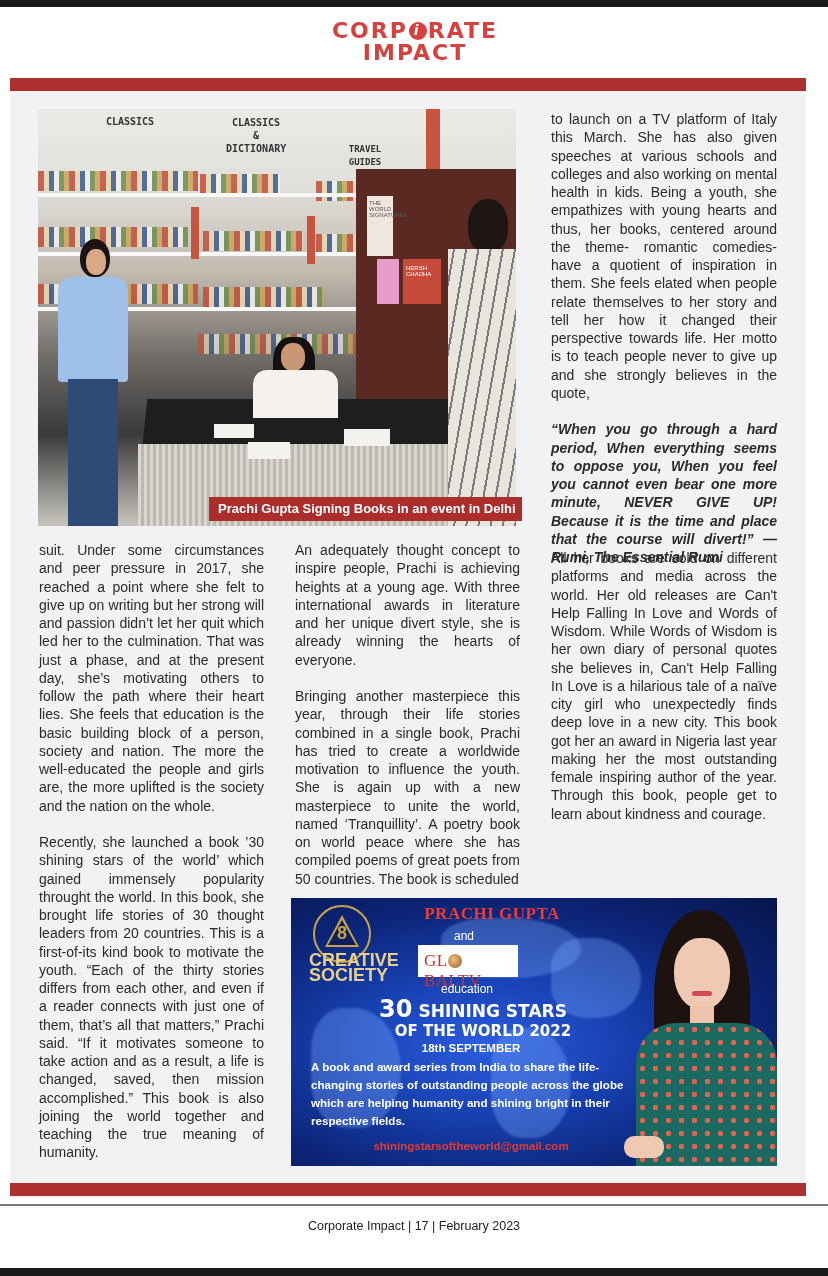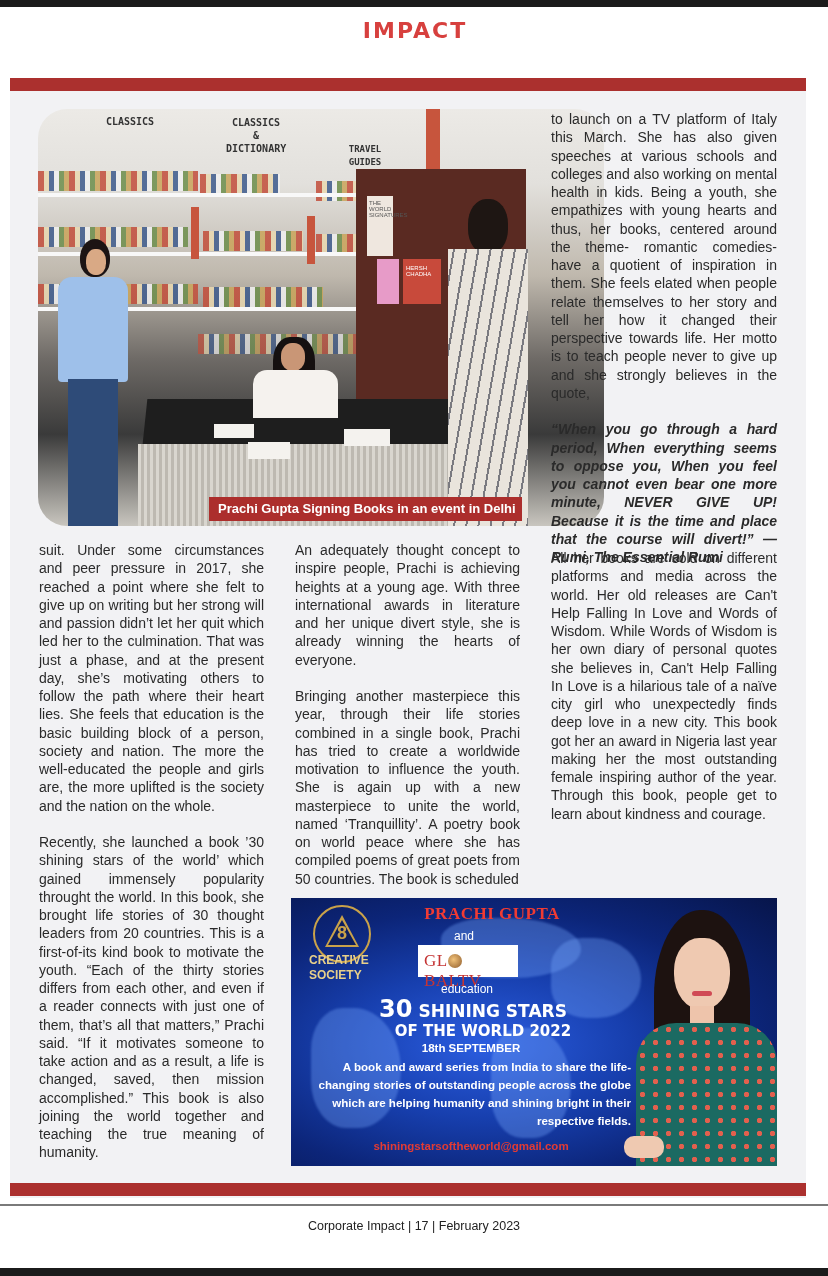--- a/index.html
+++ b/index.html
@@ -14,22 +14,22 @@
   .logo-line1 { font-size: 22px; }
   .logo-line2 { font-size: 22px; }
   .logo-o { display: inline-block; width: 18px; height: 18px; border-radius: 50%; background: #d7403e; position: relative; vertical-align: -2px; margin: 0 1px; }
   .logo-o::after { content: "i"; position: absolute; left: 5px; top: -3px; font-size: 14px; color: #fff; font-style: italic; }
 
   .page { position: absolute; left: 10px; top: 78px; width: 796px; height: 1120px; background: #f2f2f4; }
   .red-band-top { position: absolute; left: 10px; top: 78px; width: 796px; height: 13px; background: #ab302e; }
   .red-band-bottom { position: absolute; left: 10px; top: 1183px; width: 796px; height: 13px; background: #ab302e; }
   .page-divider { position: absolute; left: 0; top: 1204px; width: 828px; height: 2px; background: #7a7a7a; }
 
-  .photo { position: absolute; left: 38px; top: 109px; width: 566px; height: 417px; overflow: hidden;
-    background: linear-gradient(180deg, #eceae6 0%, #e2e0dc 18%, #bfb8ad 40%, #6e6a66 60%, #3a3a3a 78%, #c9c6bf 100%); border-radius: 29px; }
+  .photo { position: absolute; left: 38px; top: 109px; width: 478px; height: 417px; overflow: hidden;
+    background: linear-gradient(180deg, #eceae6 0%, #e2e0dc 18%, #bfb8ad 40%, #6e6a66 60%, #3a3a3a 78%, #c9c6bf 100%); }
   .shelf-sign { position: absolute; font-family: "DejaVu Sans Mono", monospace; font-size: 10px; font-weight: bold; color: #333; text-align: center; line-height: 13px; }
   .shelf-row { position: absolute; height: 20px; background: repeating-linear-gradient(90deg, #c24d3a 0 6px, #e9d8b0 6px 11px, #3d5a8c 11px 16px, #f0f0f0 16px 21px, #6c8d4a 21px 26px, #caa45a 26px 31px); opacity: .85; }
   .shelf-plank { position: absolute; height: 4px; background: #f8f8f8; }
   .red-pillar { position: absolute; background: #c7553d; }
   .person { position: absolute; }
   .caption { position: absolute; left: 209px; top: 497px; width: 313px; height: 24px; background: #ac2e2c; color: #fff;
     font-size: 13px; font-weight: bold; padding: 4px 0 0 9px; white-space: nowrap; }
 
   .col { position: absolute; font-size: 14px; line-height: 18.25px; color: #2a2a2a; text-align: justify; }
   .col p { margin-bottom: 18.25px; }
@@ -37,42 +37,43 @@
   .quote { font-weight: bold; font-style: italic; }
   .bold-lead { font-weight: bold; }
 
   .banner { position: absolute; left: 291px; top: 898px; width: 486px; height: 268px; overflow: hidden;
     background: radial-gradient(ellipse at 40% 55%, #2b5de0 0%, #173fae 35%, #0c2579 65%, #07154a 100%); }
   .map-blob { position: absolute; background: rgba(120,170,255,.35); border-radius: 40% 60% 55% 45%; filter: blur(1px); }
   .cs-logo { position: absolute; left: 22px; top: 7px; width: 58px; height: 58px; border: 2px solid #c9a24a; border-radius: 50%; }
   .cs-tri { position: absolute; left: 10px; top: 8px; width: 0; height: 0; border-left: 17px solid transparent; border-right: 17px solid transparent; border-bottom: 32px solid #c9a24a; }
   .cs-tri-in { position: absolute; left: 13px; top: 13px; width: 0; height: 0; border-left: 14px solid transparent; border-right: 14px solid transparent; border-bottom: 25px solid #0c1e5e; }
   .cs-eight { position: absolute; left: 22px; top: 16px; color: #c9a24a; font-size: 18px; font-weight: bold; }
-  .cs-label { position: absolute; left: 18px; top: 55px; width: 70px; color: #e8d08a; font-size: 12px; font-weight: bold; line-height: 15px; text-align: left; }
+  .cs-label { position: absolute; left: 18px; top: 55px; width: 70px; color: #e8d08a; font-size: 18px; font-weight: bold; line-height: 15px; text-align: left; }
   .b-title { position: absolute; left: 96px; top: 6px; width: 210px; text-align: center; color: #f03b33; font-family: Liberation Serif, serif; font-weight: bold; font-size: 17px; letter-spacing: .5px; }
   .b-and { position: absolute; left: 163px; top: 31px; color: #fff; font-size: 12px; }
   .gtv { position: absolute; left: 127px; top: 47px; width: 100px; height: 32px; background: #fff; color: #c43434; font-family: "Liberation Serif", serif; font-size: 17px; padding: 6px 0 0 6px; letter-spacing: .5px; }
   .gtv-globe { display: inline-block; width: 14px; height: 14px; border-radius: 50%; background: radial-gradient(circle at 40% 40%, #f1c27a, #8d5a2a); vertical-align: -2px; }
   .b-presents { position: absolute; left: 150px; top: 84px; color: #fff; font-size: 12px; }
   .b-big1 { position: absolute; left: 82px; top: 97px; width: 200px; text-align: center; color: #fff; font-family: "DejaVu Sans", sans-serif; font-weight: bold; font-size: 17px; white-space: nowrap; }
   .b-big1 .num { font-size: 24px; }
   .b-big2 { position: absolute; left: 92px; top: 124px; width: 200px; text-align: center; color: #fff; font-family: "DejaVu Sans", sans-serif; font-weight: bold; font-size: 15px; white-space: nowrap; }
   .b-date { position: absolute; left: 100px; top: 144px; width: 160px; text-align: center; color: #fff; font-weight: bold; font-size: 11.5px; }
-  .b-desc { position: absolute; left: 20px; top: 160px; width: 320px; text-align: right; color: #fff; font-size: 11.6px; line-height: 18px; font-weight: bold; }
+  .b-desc { position: absolute; left: 20px; top: 160px; width: 320px; text-align: left; color: #fff; font-size: 11.6px; line-height: 18px; font-weight: bold; }
   .b-email { position: absolute; left: 60px; top: 242px; width: 240px; text-align: center; color: #e23b34; font-size: 11.5px; font-weight: bold; }
   .b-woman { position: absolute; left: 335px; top: 0; width: 151px; height: 268px; }
 
   .footer { position: absolute; left: 0; top: 1219px; width: 828px; text-align: center; font-size: 12.5px; color: #222; }
 </style>
 </head>
 <body>
 
 <div class="top-bar"></div>
 
 <div class="logo">
+  <div class="logo-line1"><span>CORP</span><span class="logo-o"></span><span>RATE</span></div>
   <div class="logo-line2">IMPACT</div>
 </div>
 
 <div class="page"></div>
 <div class="red-band-top"></div>
 
 <div class="photo">
   <div class="shelf-sign" style="left:62px;top:6px;width:60px;">CLASSICS</div>
   <div class="shelf-sign" style="left:188px;top:7px;width:60px;">
     <div>CLASSICS</div>

